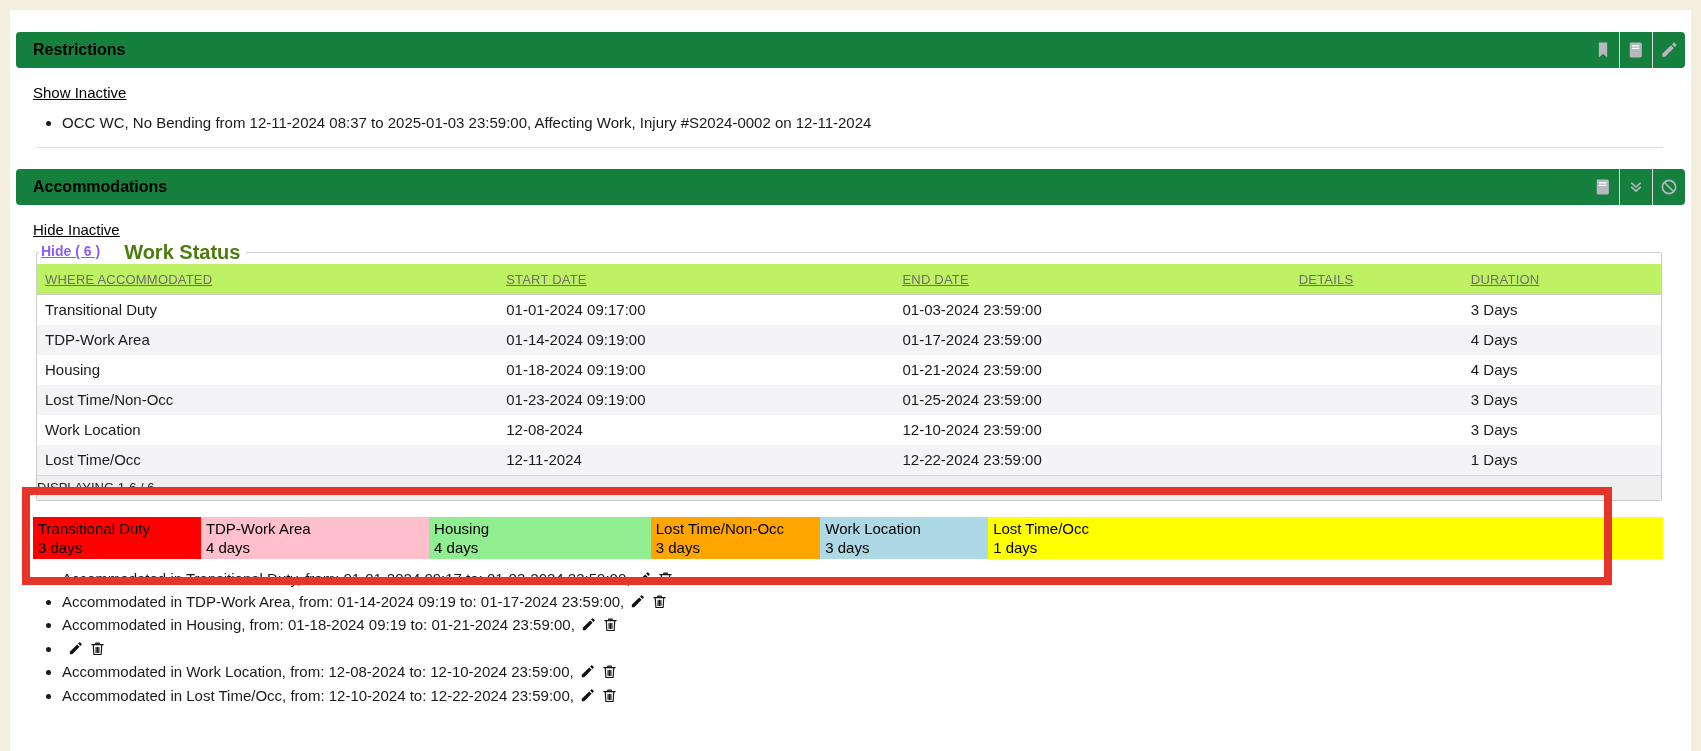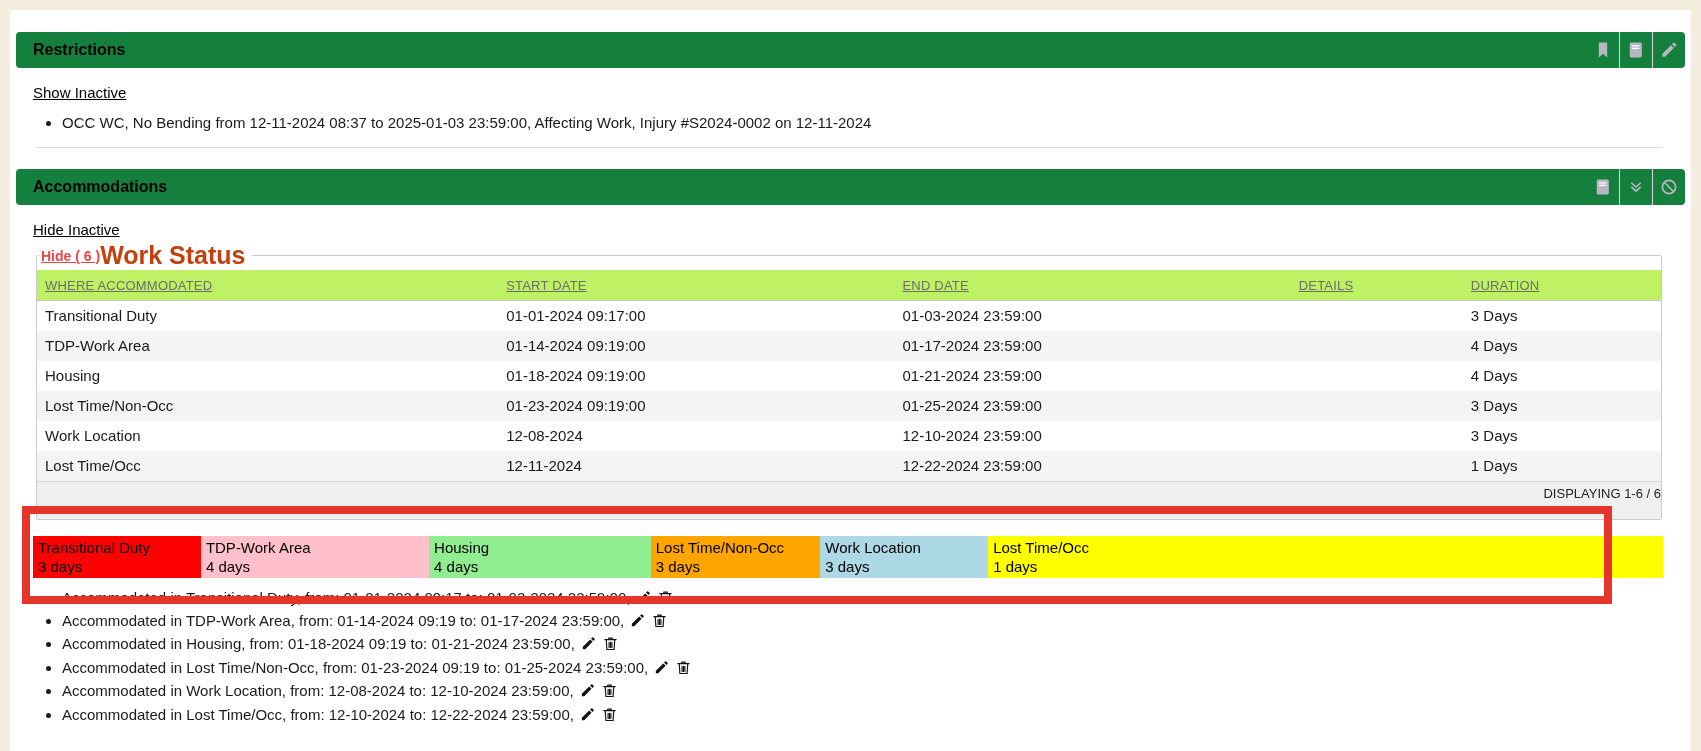--- a/index.html
+++ b/index.html
@@ -41,44 +41,44 @@
   .note { margin:26px 0 0 17px; font-style:italic; font-size:15px; color:#1a1a1a; }
   .acc-bar { margin-top:21px; }
 
   
   fieldset.ws-fieldset {
     margin:2px 23px 0 20px; padding:0 0 0 0;
     border:1px solid #cccccc; border-radius:2px;
   }
   fieldset.ws-fieldset legend { margin-left:2px; padding:0 6px 0 2px; }
   .hide-count {
-    font-size:14px; font-weight:bold; color:#ef4444;
-    text-decoration:underline; cursor:pointer; vertical-align:3px; margin-right:0;
-  }
-  .ws-title { font-size:25px; font-weight:bold; color:#c2410c; }
+    font-size:14px; font-weight:bold; color:#8b5cf6;
+    text-decoration:underline; cursor:pointer; vertical-align:3px; margin-right:24px;
+  }
+  .ws-title { font-size:20px; font-weight:bold; color:#4d7c0f; }
 
   table.ws-table { width:100%; border-collapse:collapse; table-layout:fixed; }
   table.ws-table col.c1{width:28.4%} table.ws-table col.c2{width:24.4%}
   table.ws-table col.c3{width:24.4%} table.ws-table col.c4{width:10.6%}
   table.ws-table col.c5{width:12.2%}
   table.ws-table thead th {
     text-align:left; background:#bef264; border-bottom:1px solid #c9c9c9;
     padding:6px 0 6px 8px; font-weight:normal;
   }
   table.ws-table thead a {
     color:#6d6d6d; font-size:13px; text-decoration:underline; cursor:pointer;
     letter-spacing:0.2px;
   }
   table.ws-table tbody td {
     padding:0 0 0 8px; height:30px; font-size:15px; color:#1a1a1a;
   }
   table.ws-table tbody tr.stripe { background:#f4f4f7; }
   .ws-footer {
-    background:#efefef; border-top:1px solid #d6d6d6; text-align:right;
-    font-size:13px; color:#222; padding:4px 0 18px 0;
+    background:#efefef; border-top:1px solid #d6d6d6; text-align:left;
+    font-size:13px; color:#222; padding:4px 0 5px 0;
   }
 
   
   .bar-wrap { position:relative; margin:16px 22px 0 17px; height:42px; display:flex; }
   .bar-seg { height:42px; padding:2px 0 0 5px; overflow:hidden; }
   .bar-seg div { font-size:15px; line-height:19px; color:#000; white-space:nowrap; }
   .annotation-box {
     position:absolute; left:-11px; top:-30px; right:51px; height:98px;
     border:8px solid #e5352b; z-index:10; pointer-events:none;
   }
@@ -258,21 +258,21 @@
       <li><span>Accommodated in TDP-Work Area, from: 01-14-2024 09:19 to: 01-17-2024 23:59:00,</span><span class="entry-ic"><svg width="17" height="17" viewBox="0 0 24 24">
             <path fill="#111" d="M4 16.6 14.4 6.2l3.4 3.4L7.4 20H4v-3.4zM15.6 5l1.6-1.6a1 1 0 0 1 1.4 0l2 2a1 1 0 0 1 0 1.4L19 8.4z"></path>
           </svg></span><span class="entry-ic"><svg width="17" height="17" viewBox="0 0 24 24">
             <path class="blk" d="M4 6.5h16M9.5 6.5v-2h5v2M6 6.5l.9 14h10.2l.9-14M10 10.5v7M12 10.5v7M14 10.5v7"></path>
           </svg></span></li>
       <li><span>Accommodated in Housing, from: 01-18-2024 09:19 to: 01-21-2024 23:59:00,</span><span class="entry-ic"><svg width="17" height="17" viewBox="0 0 24 24">
             <path fill="#111" d="M4 16.6 14.4 6.2l3.4 3.4L7.4 20H4v-3.4zM15.6 5l1.6-1.6a1 1 0 0 1 1.4 0l2 2a1 1 0 0 1 0 1.4L19 8.4z"></path>
           </svg></span><span class="entry-ic"><svg width="17" height="17" viewBox="0 0 24 24">
             <path class="blk" d="M4 6.5h16M9.5 6.5v-2h5v2M6 6.5l.9 14h10.2l.9-14M10 10.5v7M12 10.5v7M14 10.5v7"></path>
           </svg></span></li>
-      <li><span>Accommodated in Lost Time/Non-Occ, from: 01-23-2024 09:19 to: 01-25-2024 23:59:00,</span><span class="entry-ic"><svg width="17" height="17" viewBox="0 0 24 24">
+      <li><span class="entry-ic"><svg width="17" height="17" viewBox="0 0 24 24">
             <path fill="#111" d="M4 16.6 14.4 6.2l3.4 3.4L7.4 20H4v-3.4zM15.6 5l1.6-1.6a1 1 0 0 1 1.4 0l2 2a1 1 0 0 1 0 1.4L19 8.4z"></path>
           </svg></span><span class="entry-ic"><svg width="17" height="17" viewBox="0 0 24 24">
             <path class="blk" d="M4 6.5h16M9.5 6.5v-2h5v2M6 6.5l.9 14h10.2l.9-14M10 10.5v7M12 10.5v7M14 10.5v7"></path>
           </svg></span></li>
       <li><span>Accommodated in Work Location, from: 12-08-2024 to: 12-10-2024 23:59:00,</span><span class="entry-ic"><svg width="17" height="17" viewBox="0 0 24 24">
             <path fill="#111" d="M4 16.6 14.4 6.2l3.4 3.4L7.4 20H4v-3.4zM15.6 5l1.6-1.6a1 1 0 0 1 1.4 0l2 2a1 1 0 0 1 0 1.4L19 8.4z"></path>
           </svg></span><span class="entry-ic"><svg width="17" height="17" viewBox="0 0 24 24">
             <path class="blk" d="M4 6.5h16M9.5 6.5v-2h5v2M6 6.5l.9 14h10.2l.9-14M10 10.5v7M12 10.5v7M14 10.5v7"></path>
           </svg></span></li>
       <li><span>Accommodated in Lost Time/Occ, from: 12-10-2024 to: 12-22-2024 23:59:00,</span><span class="entry-ic"><svg width="17" height="17" viewBox="0 0 24 24">

